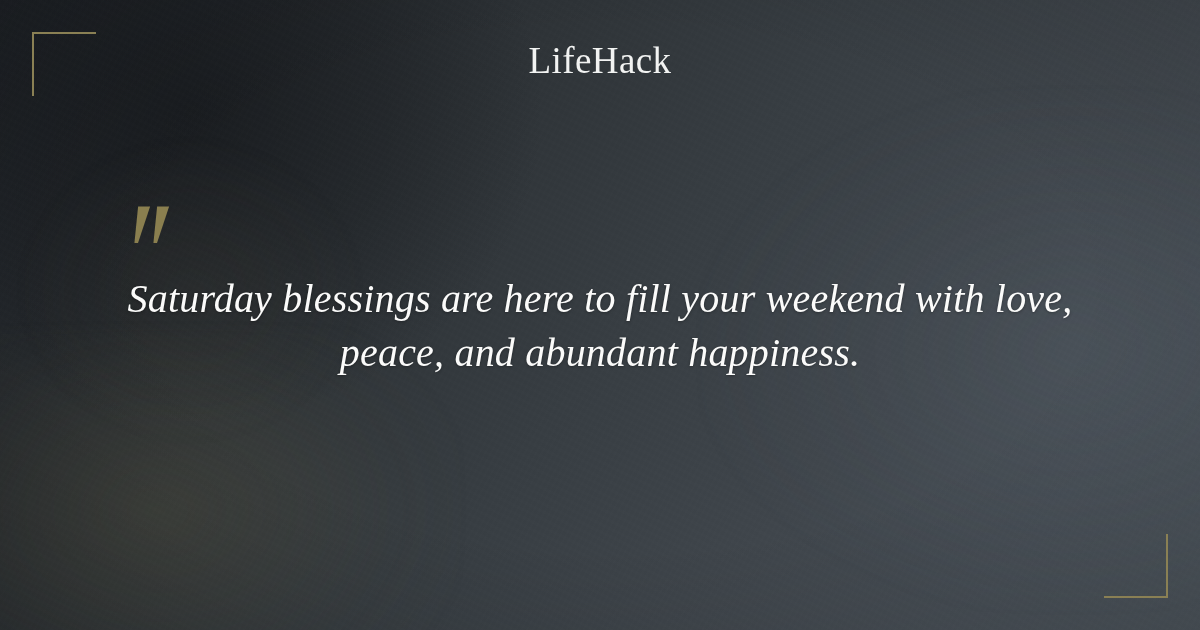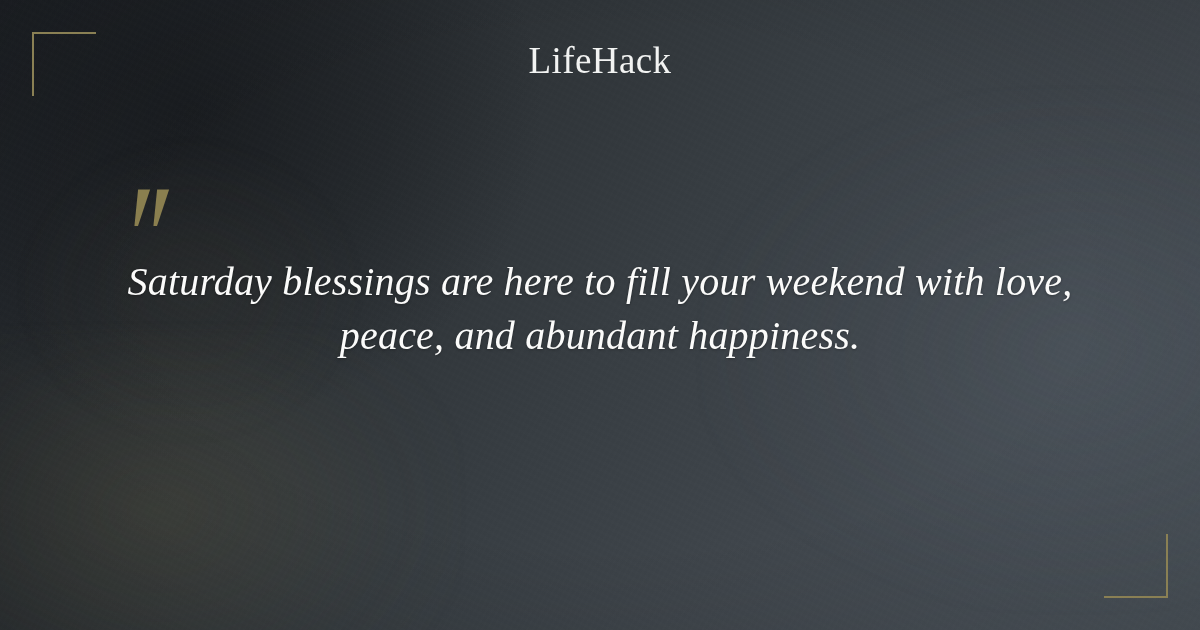--- a/index.html
+++ b/index.html
@@ -145,21 +145,21 @@
     line-height: 42px;
     font-weight: 400;
     letter-spacing: 0.4px;
     color: #f2f3f2;
   }
 
   
   .quote-block {
     position: absolute;
     left: 100px;
-    top: 187px;
+    top: 204px;
     width: 1000px;
   }
 
   .quote-mark {
     position: relative;
     height: 58px;
     margin-left: 30px;
   }
 
   .quote-mark svg {

